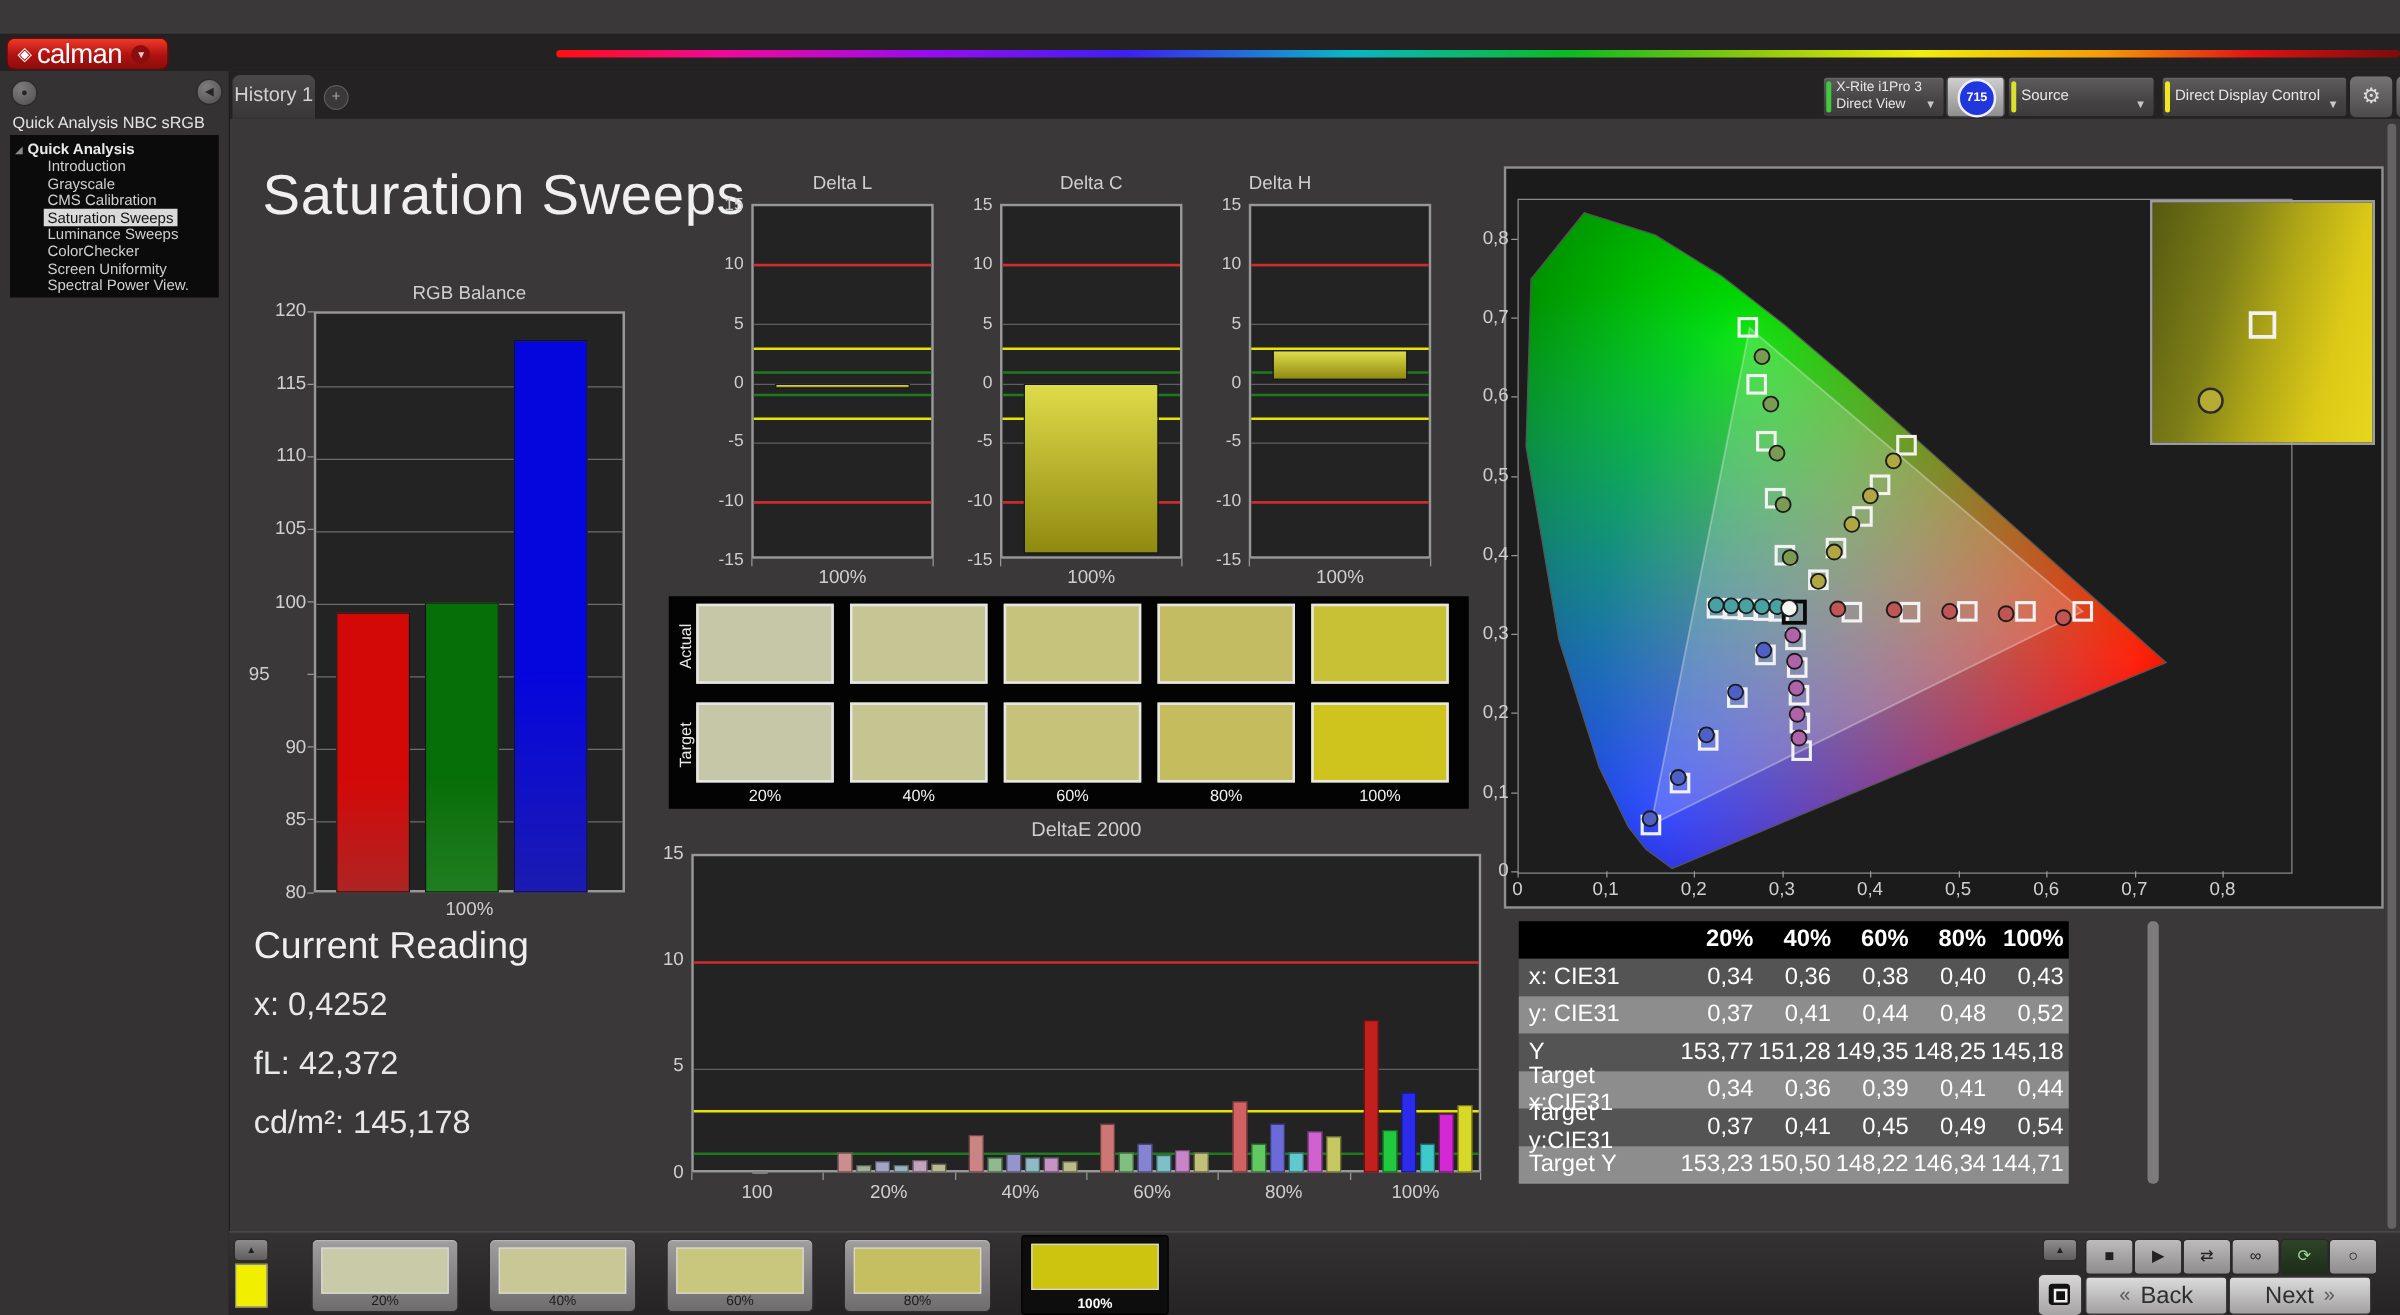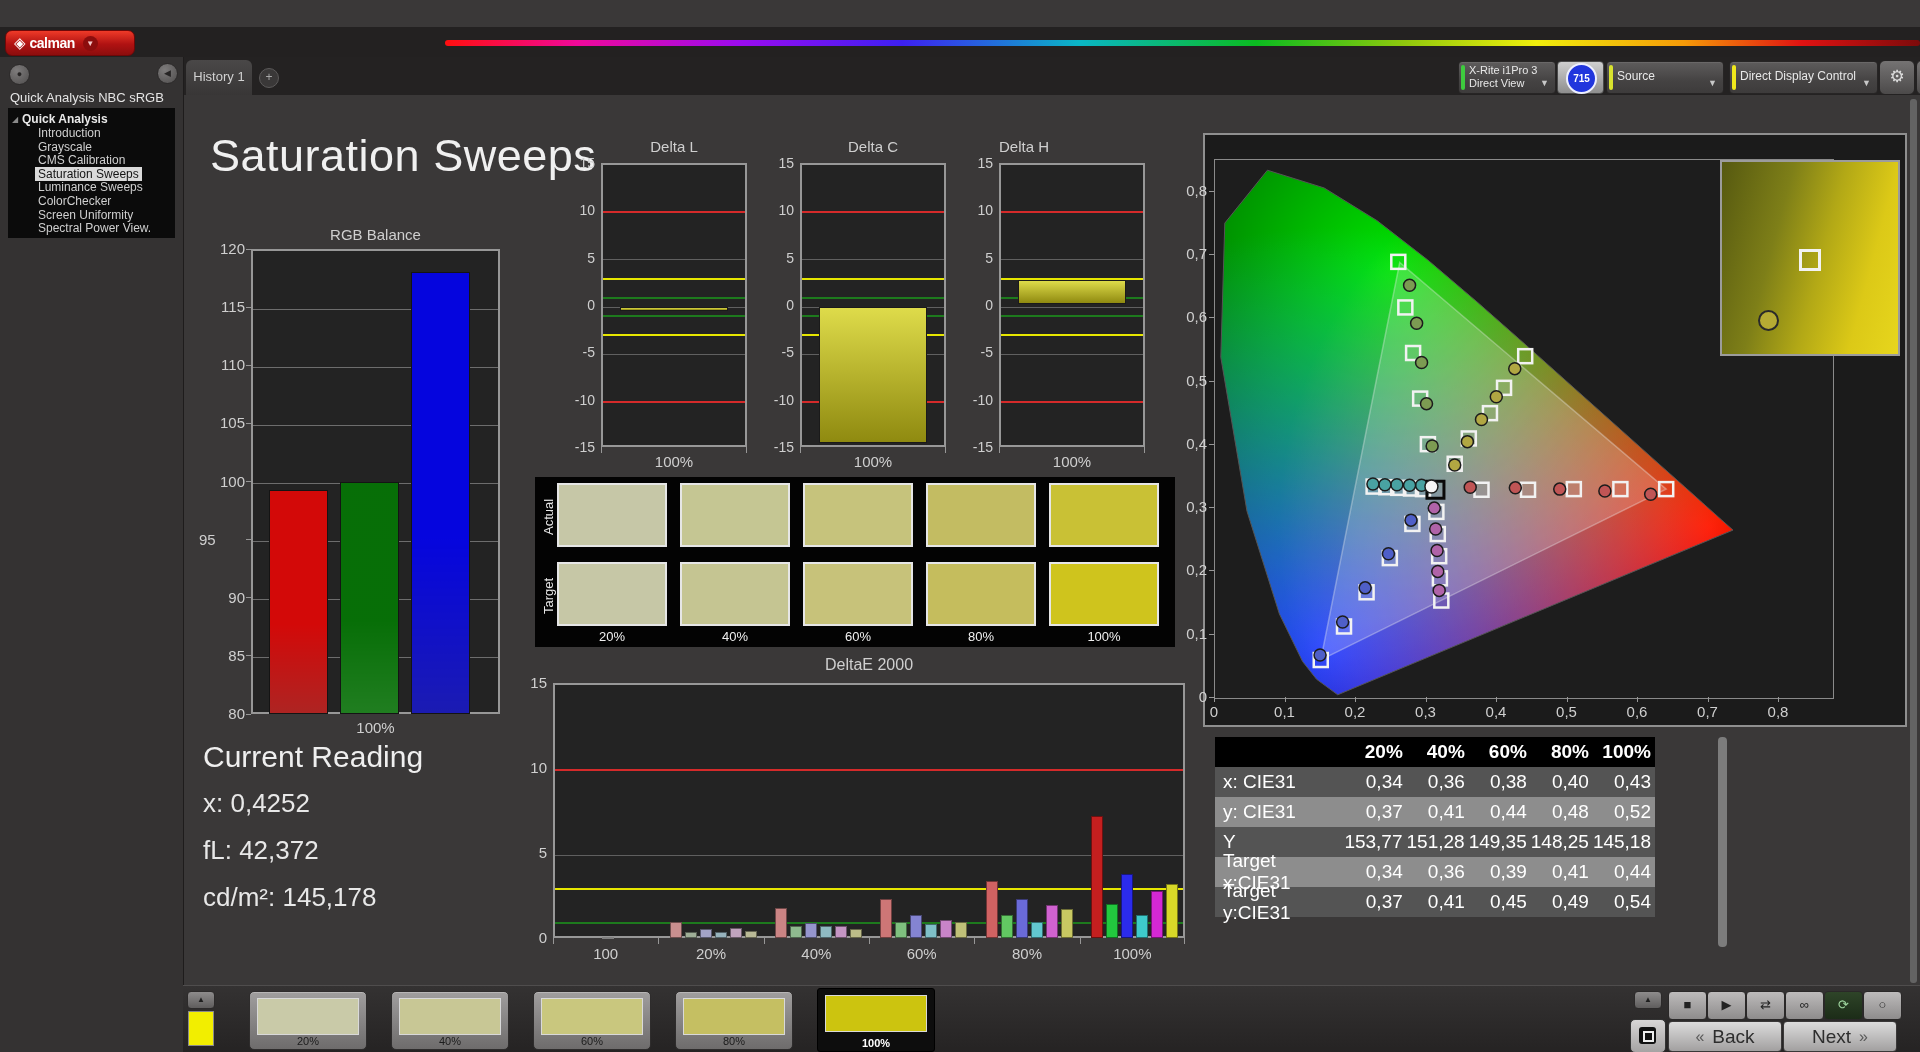--- a/index.html
+++ b/index.html
@@ -12,29 +12,29 @@
   .winbtn{position:absolute;top:0;width:46px;height:27px;text-align:center;line-height:27px;color:#cfcfcf;font-size:12px;}
   #appicon{position:absolute;left:8px;top:6px;width:15px;height:15px;transform:rotate(45deg);
            display:grid;grid-template-columns:6px 6px;grid-template-rows:6px 6px;gap:2px;}
   #appicon div{width:6px;height:6px;}
   
   #logobar{left:0;top:27px;width:1920px;height:30px;background:#232121;}
   #calmanlogo{position:absolute;left:5px;top:3px;width:128px;height:24px;border-radius:7px;
       background:linear-gradient(#ef3a28,#b01212 55%,#8c0d0d);border:1px solid #6e0808;
       color:#fff;display:flex;align-items:center;}
   #calmanlogo .glyph{font-size:15px;margin:0 4px 0 8px;color:#fff;}
-  #calmanlogo .word{font-size:14px;font-weight:bold;letter-spacing:-0.5px;}
+  #calmanlogo .word{font-size:22px;font-weight:normal;letter-spacing:-0.5px;}
   #calmanlogo .caret{margin-left:8px;width:15px;height:15px;border-radius:50%;background:#8c0d0d;
       color:#f3c9c9;font-size:8px;text-align:center;line-height:15px;}
   #rainbow{position:absolute;left:445px;top:13px;width:1475px;height:6px;border-radius:3px;
       background:linear-gradient(90deg,#ff0f0f 0%,#f0099a 9%,#9b0bf0 20%,#3d20f2 31%,#0ab6c6 43%,#0bbb20 55%,#8fc80d 65%,#f0ee0c 74%,#f59a08 84%,#e01212 92%,#7c0b0b 100%);}
   
   #tabbar{left:183px;top:57px;width:1737px;height:38px;background:#242222;}
   #tab-history{position:absolute;left:3px;top:3px;width:66px;height:35px;border-radius:6px 6px 0 0;
-      background:linear-gradient(#4a4848,#383636);color:#d2d2d2;font-size:13px;text-align:center;line-height:33px;}
+      background:linear-gradient(#4a4848,#383636);color:#d2d2d2;font-size:16px;text-align:center;line-height:33px;}
   #tab-add{position:absolute;left:76px;top:11px;width:18px;height:18px;border-radius:50%;background:#3a3838;
       border:1px solid #5c5a5a;color:#a8a8a8;font-size:12px;text-align:center;line-height:16px;}
   .dd{position:absolute;top:4px;height:31px;border-radius:4px;background:linear-gradient(#5e5c5c,#454343 60%,#3d3b3b);
       border:1px solid #272525;box-shadow:0 1px 0 rgba(255,255,255,.08) inset;}
   .dd .bar{position:absolute;left:2px;top:3px;width:4px;height:25px;border-radius:2px;}
   .dd .cap{position:absolute;left:10px;color:#e8e8e8;font-size:11px;line-height:13px;}
   .dd .caret{position:absolute;right:6px;bottom:5px;color:#c8c8c8;font-size:9px;}
   .toolbtn{position:absolute;top:3px;width:34px;height:33px;border-radius:6px;border:1px solid #242222;
       background:linear-gradient(#757373,#4c4a4a);color:#dcdcdc;text-align:center;line-height:32px;font-size:17px;}
   #meter-badge{position:absolute;left:1374px;top:4px;width:45px;height:31px;border-radius:4px;
@@ -517,20 +517,28 @@
           <div class="val">0,44</div>
         </div>
         <div class="trow" style="background: rgb(84, 84, 84);">
           <div class="lbl">Target y:CIE31</div>
           <div class="val">0,37</div>
           <div class="val">0,41</div>
           <div class="val">0,45</div>
           <div class="val">0,49</div>
           <div class="val">0,54</div>
         </div>
+        <div class="trow" style="background: rgb(141, 141, 141);">
+          <div class="lbl">Target Y</div>
+          <div class="val">153,23</div>
+          <div class="val">150,50</div>
+          <div class="val">148,22</div>
+          <div class="val">146,34</div>
+          <div class="val">144,71</div>
+        </div>
       </div>
     </div>
 
   <div class="abs" id="currentreading">
     <div id="cr-head">Current Reading</div>
     <div class="cr-line"><span>x:</span> <span>0,4252</span></div>
     <div class="cr-line"><span>fL:</span> <span>42,372</span></div>
     <div class="cr-line"><span>cd/m²:</span> <span>145,178</span></div>
   </div>
 

